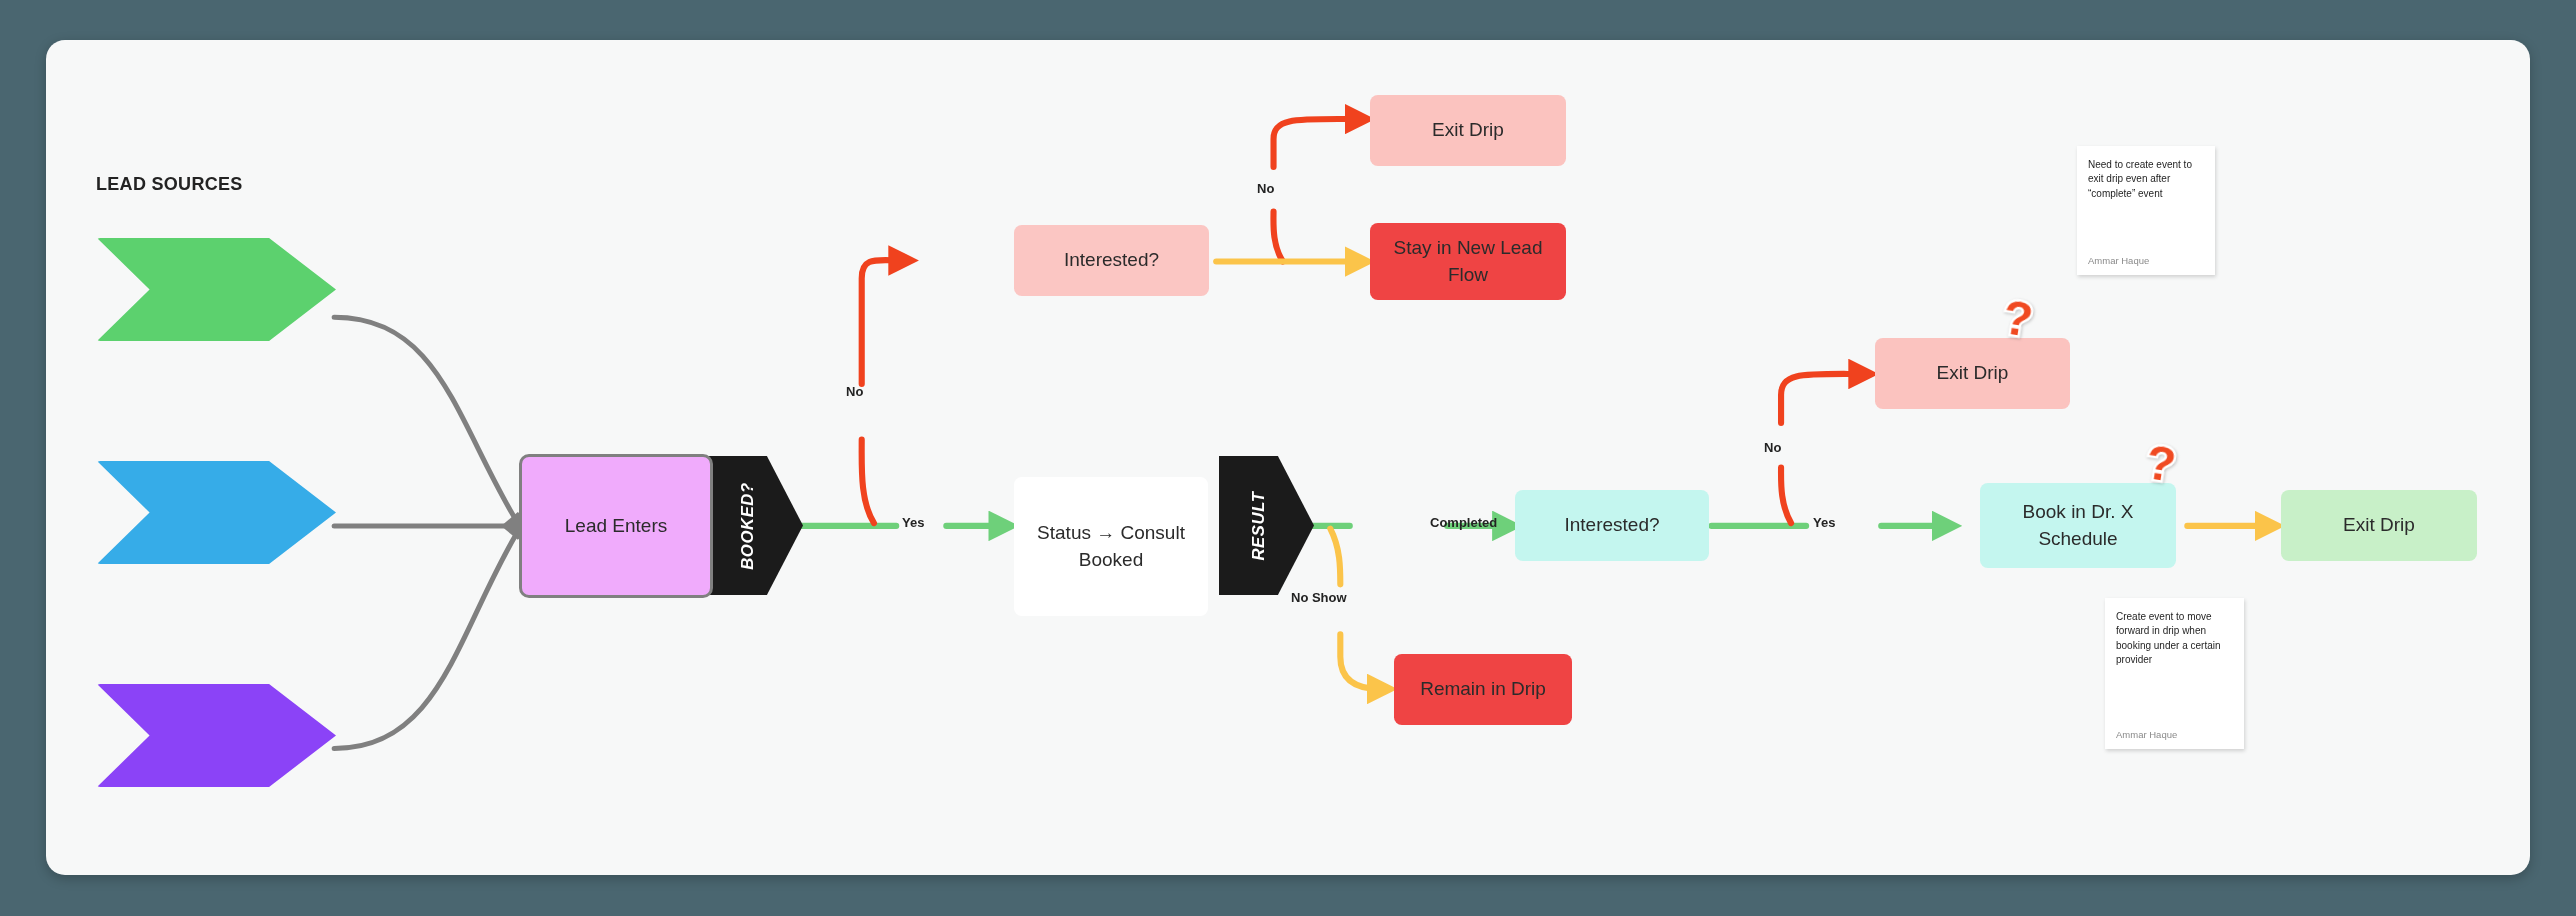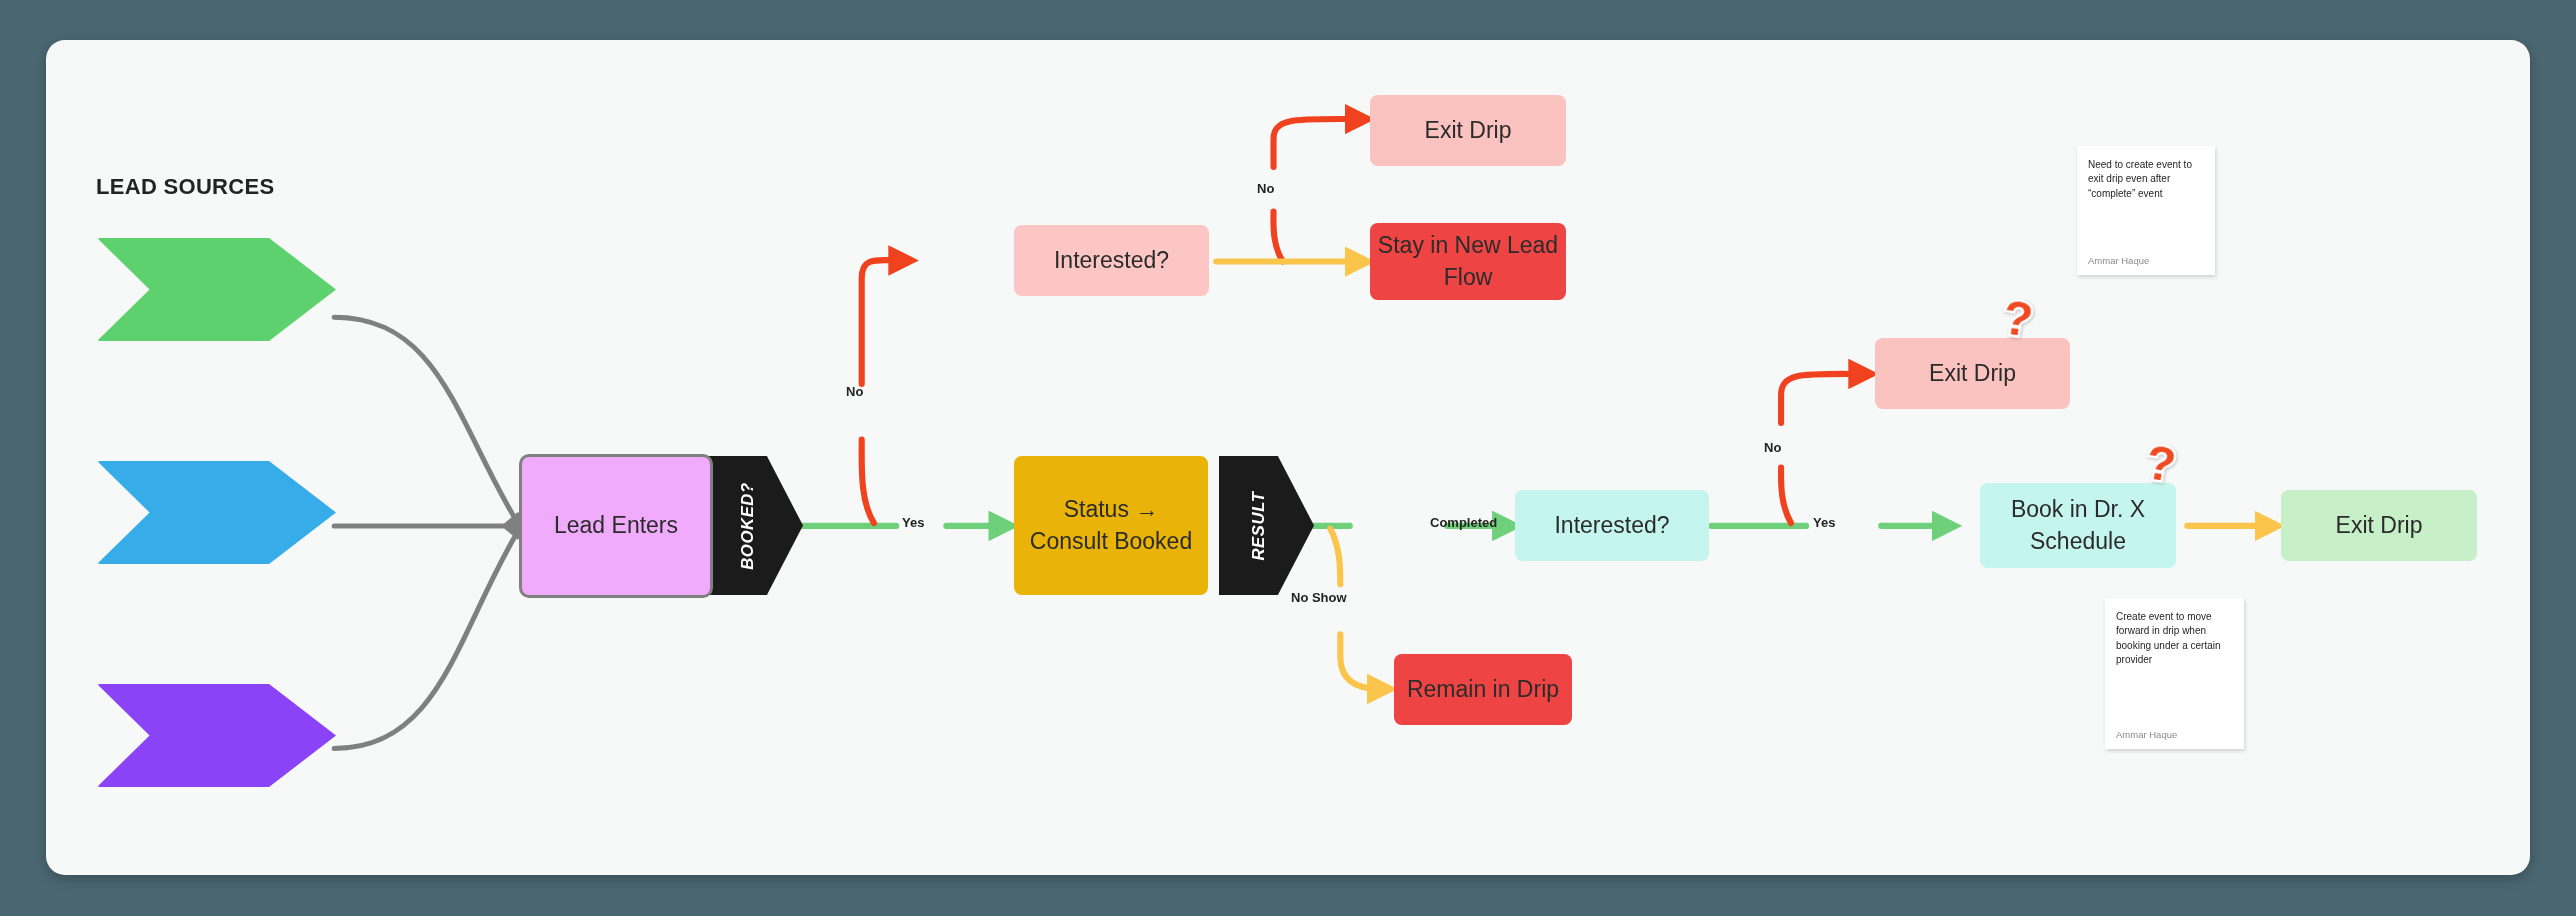--- a/index.html
+++ b/index.html
@@ -33,44 +33,44 @@
     left: 0; top: 0;
     width: 2576px;
     height: 916px;
     pointer-events: none;
   }
 
   
   .board-title {
     position: absolute;
     font-weight: bold;
-    font-size: 22px;
+    font-size: 18px;
     letter-spacing: 0.3px;
     color: #232323;
     white-space: nowrap;
   }
 
   
   .node {
     position: absolute;
     box-sizing: border-box;
     display: flex;
     align-items: center;
     justify-content: center;
     text-align: center;
     border-radius: 7.8px;
     color: #2b2b2b;
-    font-size: 23px;
+    font-size: 19px;
     line-height: 1.38;
     padding: 3.3px 7.8px;
   }
   .node.pink      { background: #fbc6c3; }
   .node.yellow    { background: #ef4444; }
   .node.aqua      { background: #c4f6ef; }
-  .node.lightblue { background: #eab308; }
+  .node.lightblue { background: #ffffff; margin-top: 21px; }
   .node.green     { background: #c8f0c8; }
   .node.pinkdeep  { background: #fbc3bf; }
 
   
   .node.lead-enters {
     background: #f0abfc;
     border: 3.9px solid #808080;
     border-radius: 10px;
   }
 

